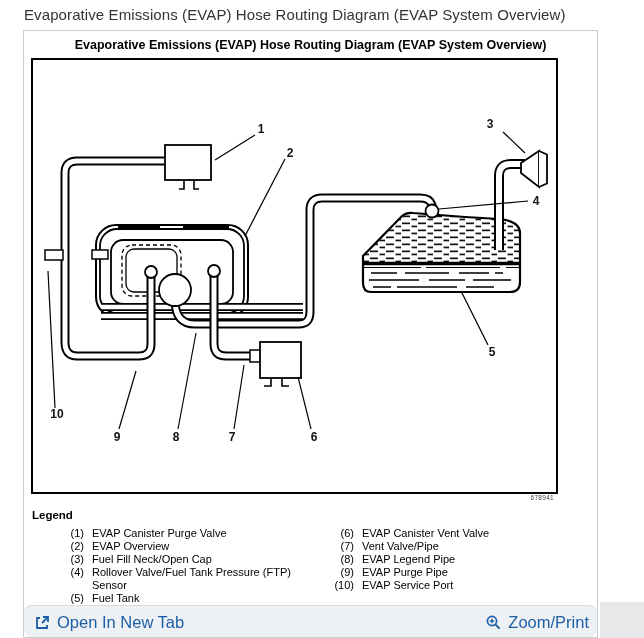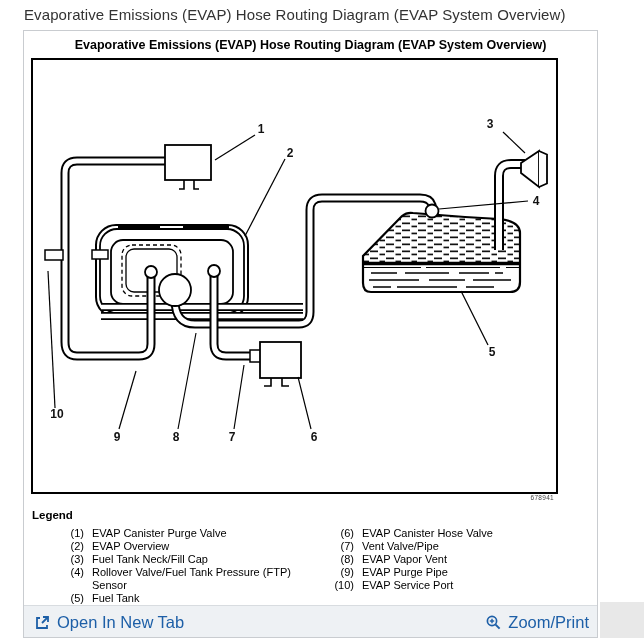--- a/index.html
+++ b/index.html
@@ -36,21 +36,21 @@
   }
   .legend-cols{position:relative;margin-top:6px;height:80px;}
   .lg-col{position:absolute;top:0;}
   .lg-col.left{left:30px;width:260px;}
   .lg-col.right{left:300px;width:260px;}
   .lg-row{display:flex;font-size:11px;color:#000;line-height:13px;margin-bottom:0;}
   .lg-num{width:30px;text-align:right;margin-right:8px;flex:none;}
   .lg-label{max-width:200px;}
   .footer-bar{
     position:absolute;left:0;bottom:0;width:100%;height:32px;
-    background:#eef1f4;border-top:1px solid #d8dce0;box-sizing:border-box;
+    background:#eef1f4;border-top:1px solid #d8dce0;box-sizing:border-box;border-radius:8px;
   }
   .footer-link{
     position:absolute;top:0;height:32px;display:flex;align-items:center;gap:6px;
     color:#1d5fa7;font-size:16.5px;cursor:pointer;text-decoration:none;
   }
   .footer-link.left{left:10px;}
   .footer-link.right{right:8px;align-items:center;}
   .gutter-strip{
     position:absolute;left:600px;top:602px;width:44px;height:36px;background:#e8e8e8;
   }
@@ -188,43 +188,43 @@
         <div class="lg-row">
           <span class="lg-num">(1)</span>
           <span class="lg-label">EVAP Canister Purge Valve</span>
         </div>
         <div class="lg-row">
           <span class="lg-num">(2)</span>
           <span class="lg-label">EVAP Overview</span>
         </div>
         <div class="lg-row">
           <span class="lg-num">(3)</span>
-          <span class="lg-label">Fuel Tank Neck/Fill Cap</span>
+          <span class="lg-label">Fuel Fill Neck/Open Cap</span>
         </div>
         <div class="lg-row">
           <span class="lg-num">(4)</span>
           <span class="lg-label">Rollover Valve/Fuel Tank Pressure (FTP) Sensor</span>
         </div>
         <div class="lg-row">
           <span class="lg-num">(5)</span>
           <span class="lg-label">Fuel Tank</span>
         </div>
       </div>
       <div class="lg-col right">
         <div class="lg-row">
           <span class="lg-num">(6)</span>
-          <span class="lg-label">EVAP Canister Hose Valve</span>
+          <span class="lg-label">EVAP Canister Vent Valve</span>
         </div>
         <div class="lg-row">
           <span class="lg-num">(7)</span>
           <span class="lg-label">Vent Valve/Pipe</span>
         </div>
         <div class="lg-row">
           <span class="lg-num">(8)</span>
-          <span class="lg-label">EVAP Vapor Vent</span>
+          <span class="lg-label">EVAP Legend Pipe</span>
         </div>
         <div class="lg-row">
           <span class="lg-num">(9)</span>
           <span class="lg-label">EVAP Purge Pipe</span>
         </div>
         <div class="lg-row">
           <span class="lg-num">(10)</span>
           <span class="lg-label">EVAP Service Port</span>
         </div>
       </div>

